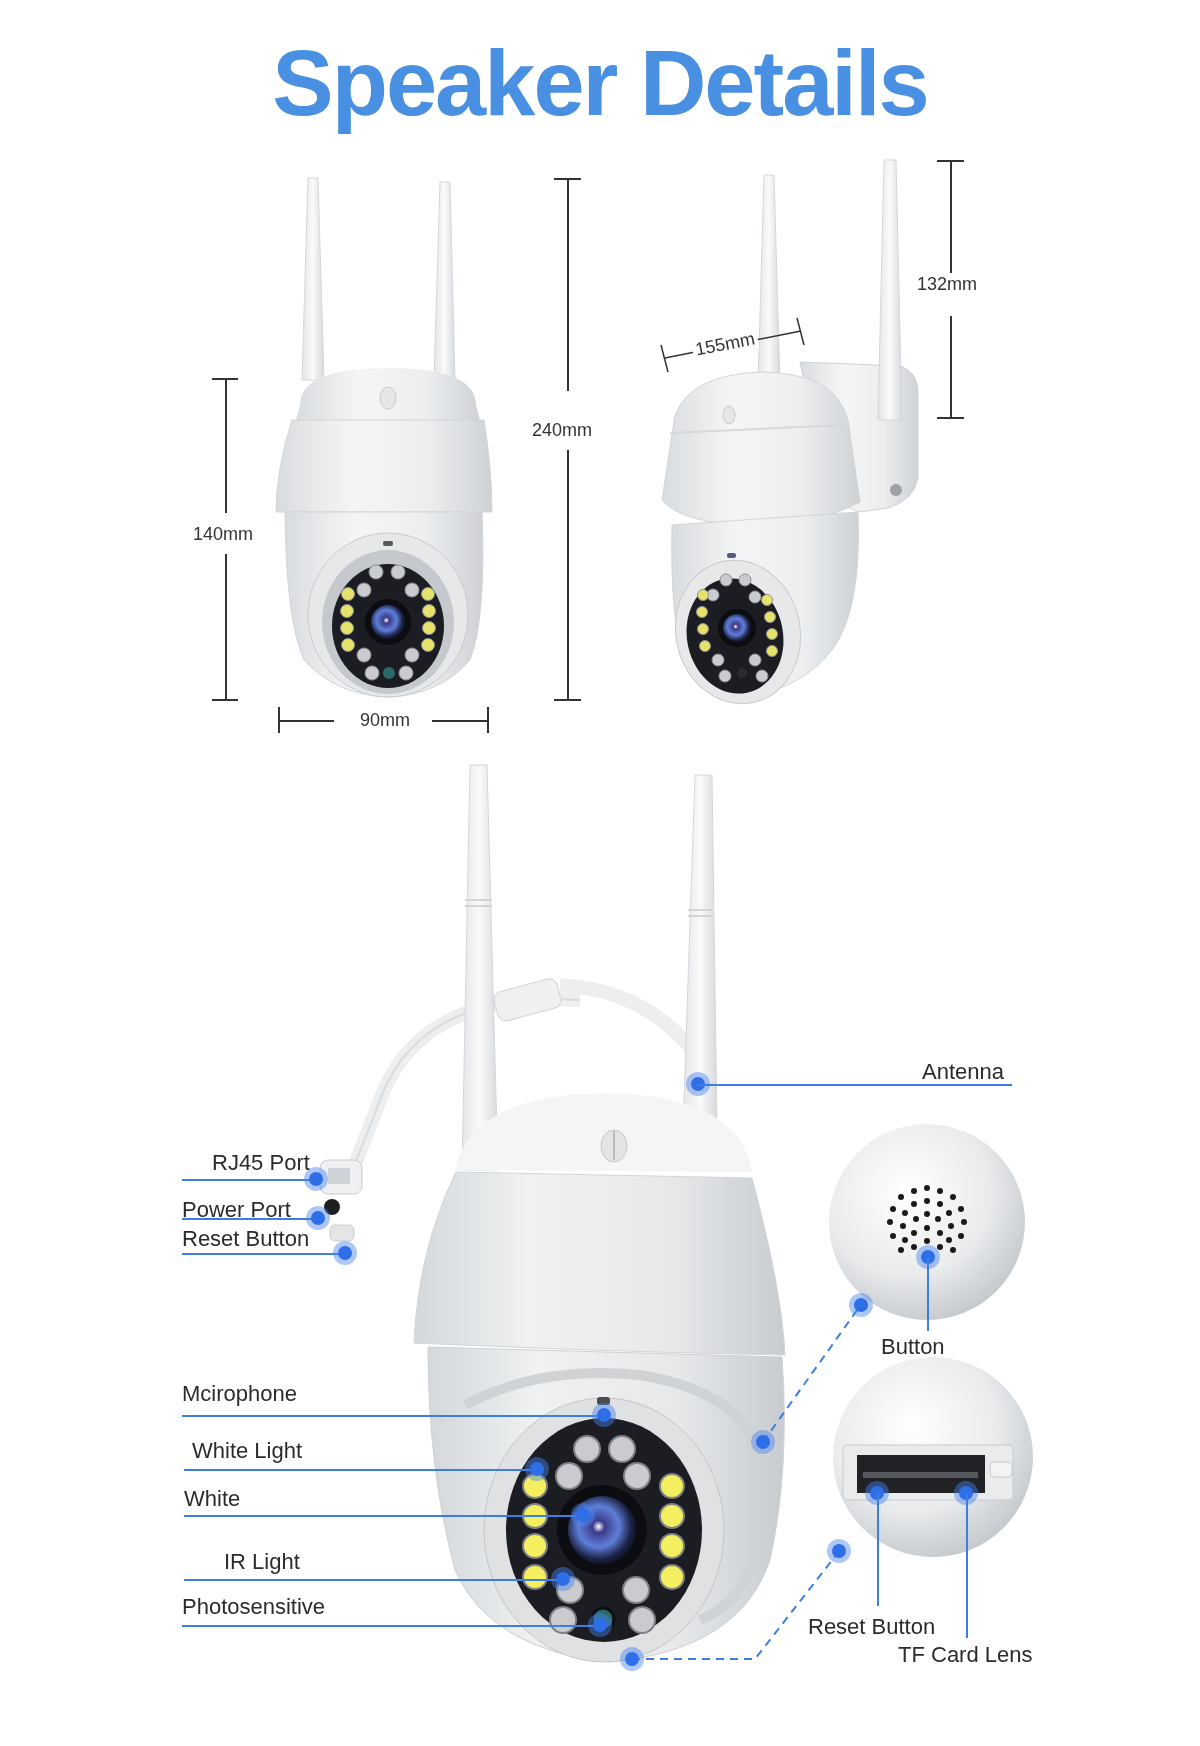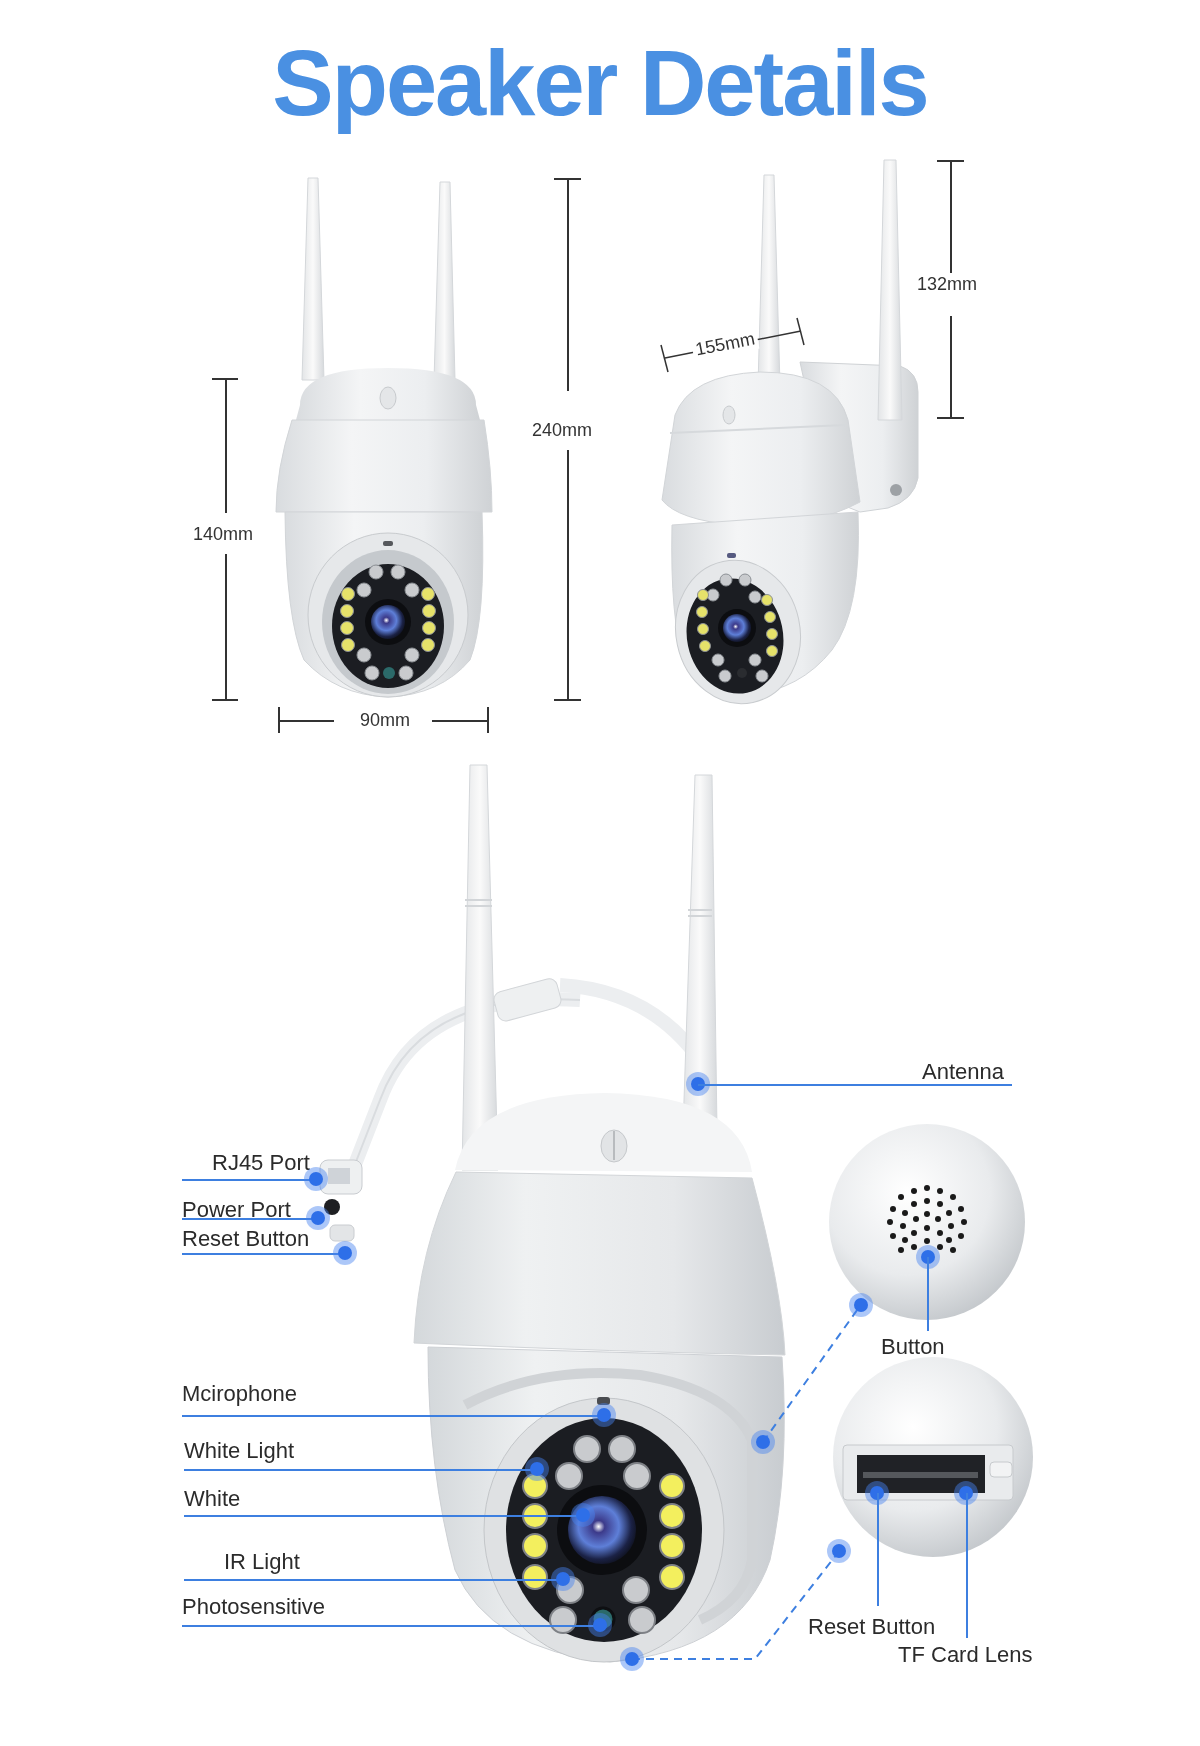--- a/index.html
+++ b/index.html
@@ -276,21 +276,21 @@
 <div class="dot" style="left:318px;top:1218px;"></div>
 
 <div class="callout" style="left:182px;top:1226px;">Reset Button</div>
 <div class="cline" style="left:182px;top:1253px;width:163px;"></div>
 <div class="dot" style="left:345px;top:1253px;"></div>
 
 <div class="callout" style="left:182px;top:1381px;">Mcirophone</div>
 <div class="cline" style="left:182px;top:1415px;width:420px;"></div>
 <div class="dot" style="left:604px;top:1415px;"></div>
 
-<div class="callout" style="left:184px;top:1438px;text-align:right;">White Light</div>
+<div class="callout" style="left:192px;top:1438px;text-align:right;">White Light</div>
 <div class="cline" style="left:184px;top:1469px;width:352px;"></div>
 <div class="dot" style="left:537px;top:1469px;"></div>
 
 <div class="callout" style="left:184px;top:1486px;">White</div>
 <div class="cline" style="left:184px;top:1515px;width:398px;"></div>
 <div class="dot" style="left:583px;top:1515px;"></div>
 
 <div class="callout" style="left:184px;top:1549px;margin-left:40px;">IR Light</div>
 <div class="cline" style="left:184px;top:1579px;width:378px;"></div>
 <div class="dot" style="left:563px;top:1579px;"></div>

